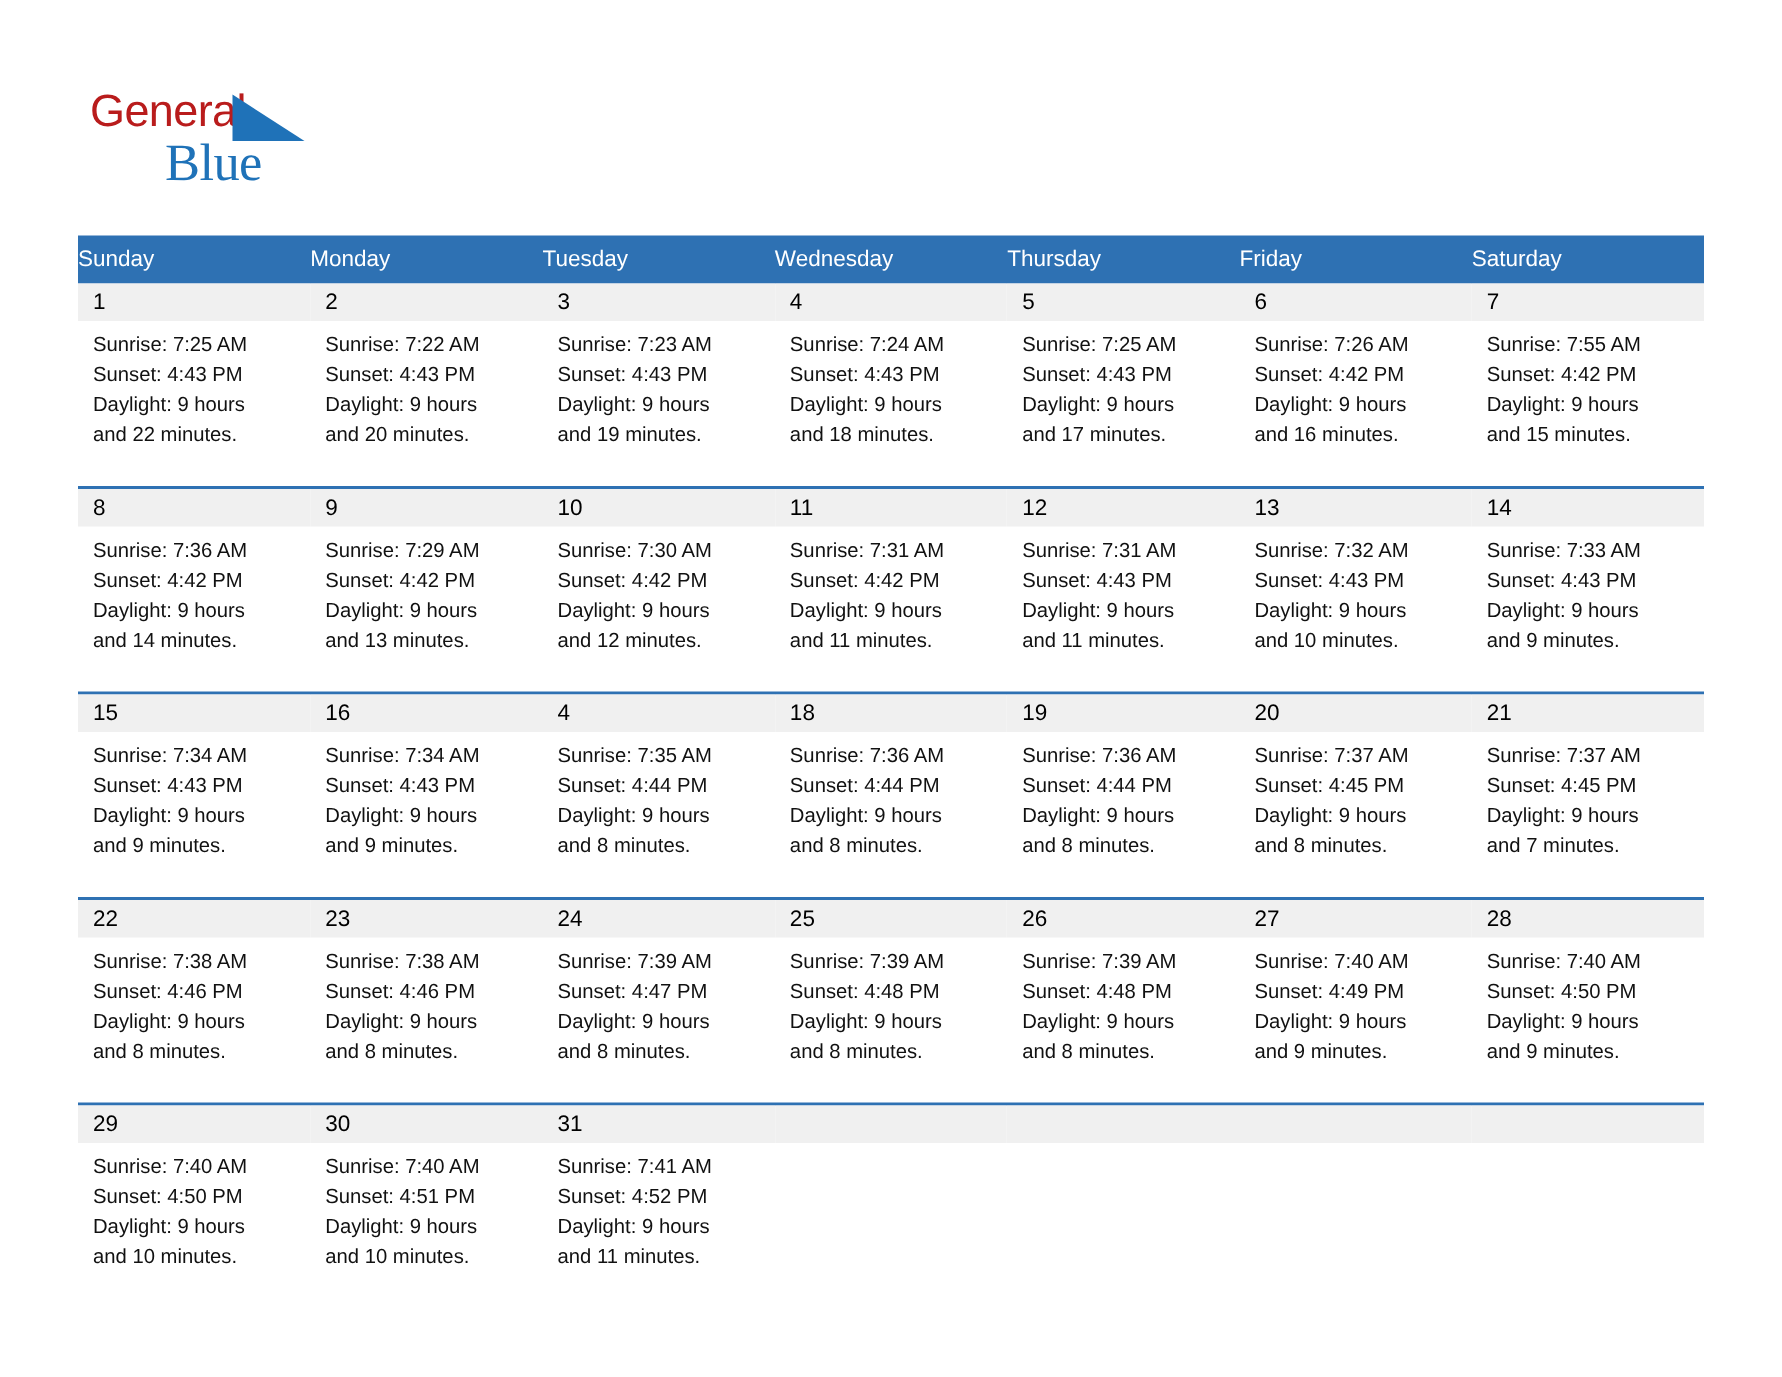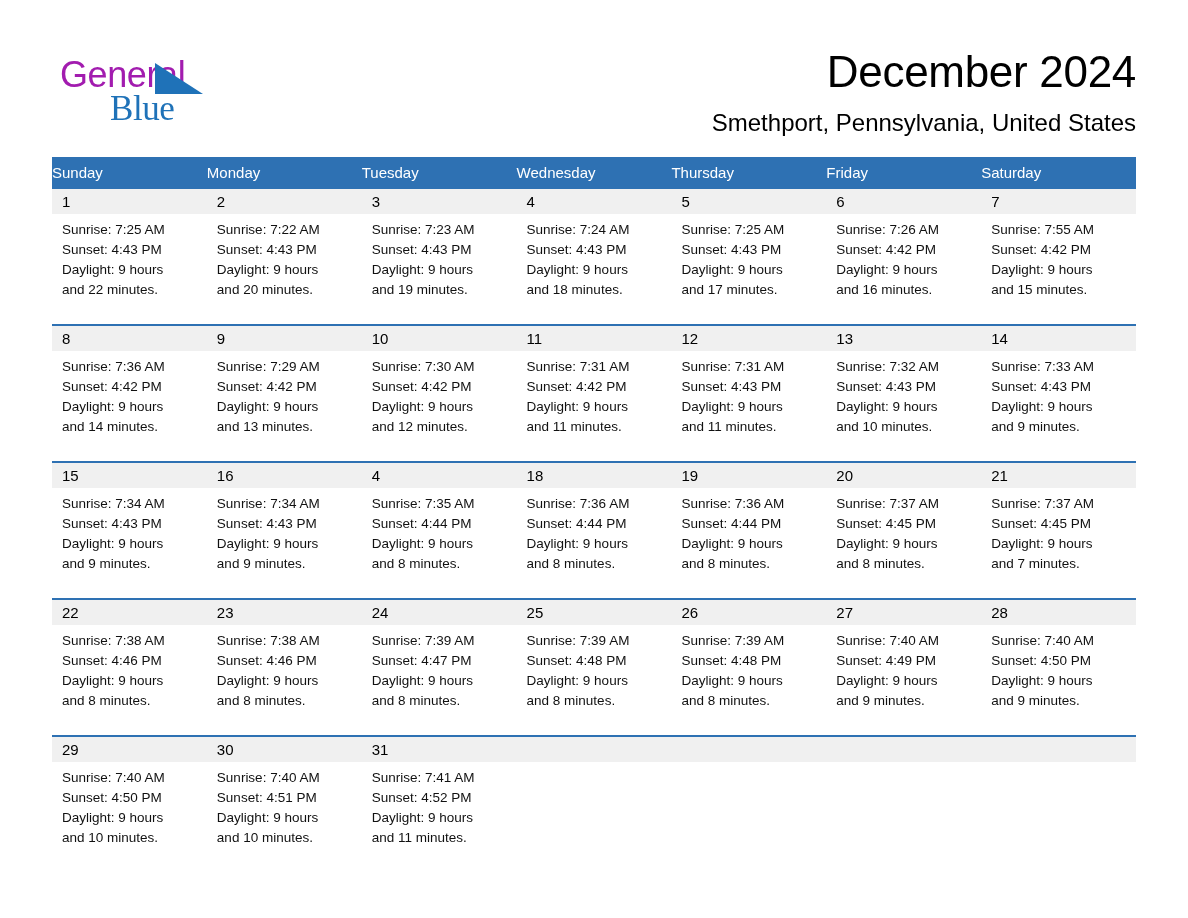--- a/index.html
+++ b/index.html
@@ -32,23 +32,23 @@
 
   .brand {
     position: absolute;
     left: 8px;
     top: 12px;
     width: 260px;
     height: 80px;
   }
   .brand-line1 {
     position: relative;
-    font-size: 36px;
+    font-size: 30px;
     line-height: 38px;
-    color: #a21caf;
+    color: #b91c1c;
     letter-spacing: -0.4px;
     white-space: nowrap;
   }
   .brand-triangle {
     position: absolute;
     left: 95px;
     top: 7px;
     width: 0;
     height: 0;
     border-left: 48px solid #1f72b8;
@@ -156,24 +156,20 @@
 <div class="page">
 
   <div class="header">
 
     <div class="brand">
       <div class="brand-line1">General</div>
       <div class="brand-triangle"></div>
       <div class="brand-line2">Blue</div>
     </div>
 
-    <div class="title-block">
-      <div class="cal-title">December 2024</div>
-      <div class="cal-subtitle">Smethport, Pennsylvania, United States</div>
-    </div>
 
   </div>
 
   <div class="calendar">
 
     <div class="weekday-row">
       <div class="weekday-cell">Sunday</div>
       <div class="weekday-cell">Monday</div>
       <div class="weekday-cell">Tuesday</div>
       <div class="weekday-cell">Wednesday</div>

